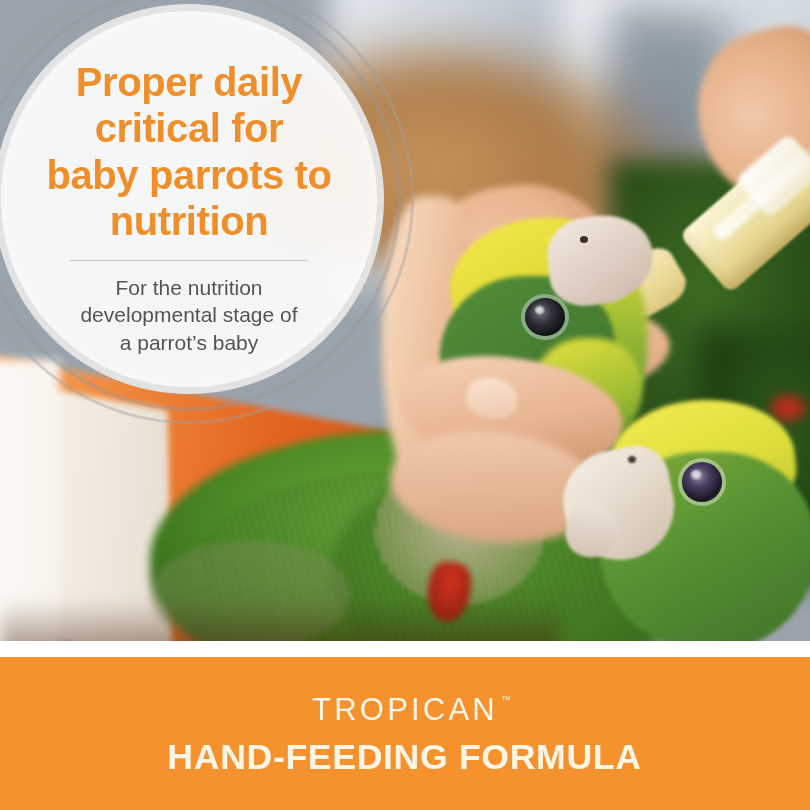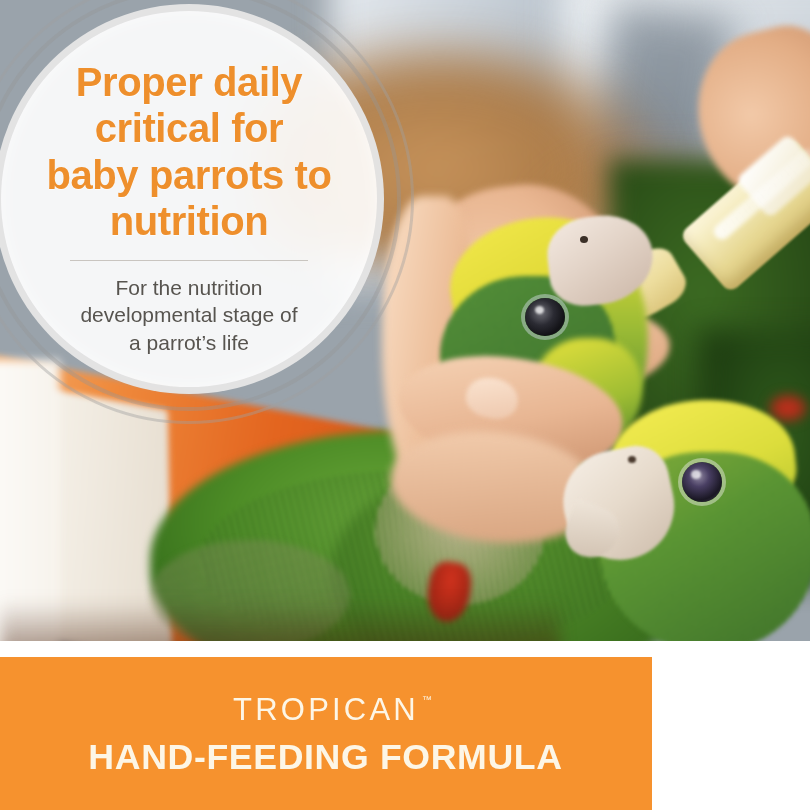--- a/index.html
+++ b/index.html
@@ -353,21 +353,21 @@
   .badge-sub {
     color:#57544f;
     font-size:21px;
     line-height:1.33;
     font-weight:400;
     width:275px;
   }
 
   
   .footer {
-    position:absolute; left:0; top:657px; width:652px; height:153px;
+    position:absolute; left:0; top:657px; width:810px; height:153px;
     background:#f6922e;
     display:flex; flex-direction:column;
     align-items:center; justify-content:center;
   }
   .brand {
     color:#fdf6e6;
     font-size:31px;
     letter-spacing:3.2px;
     font-weight:400;
     position:relative;
@@ -463,21 +463,21 @@
       <div class="badge-headline">
         <div>Proper daily</div>
         <div>critical for</div>
         <div>baby parrots to</div>
         <div>nutrition</div>
       </div>
       <div class="badge-divider"></div>
       <div class="badge-sub">
         <div>For the nutrition</div>
         <div>developmental stage of</div>
-        <div>a parrot’s life</div>
+        <div>a parrot’s baby</div>
       </div>
     </div>
   </div>
 
   <div class="white-gap"></div>
 
   <div class="footer">
     <div class="brand">
       <span>TROPICAN</span><span class="tm">™</span>
     </div>

